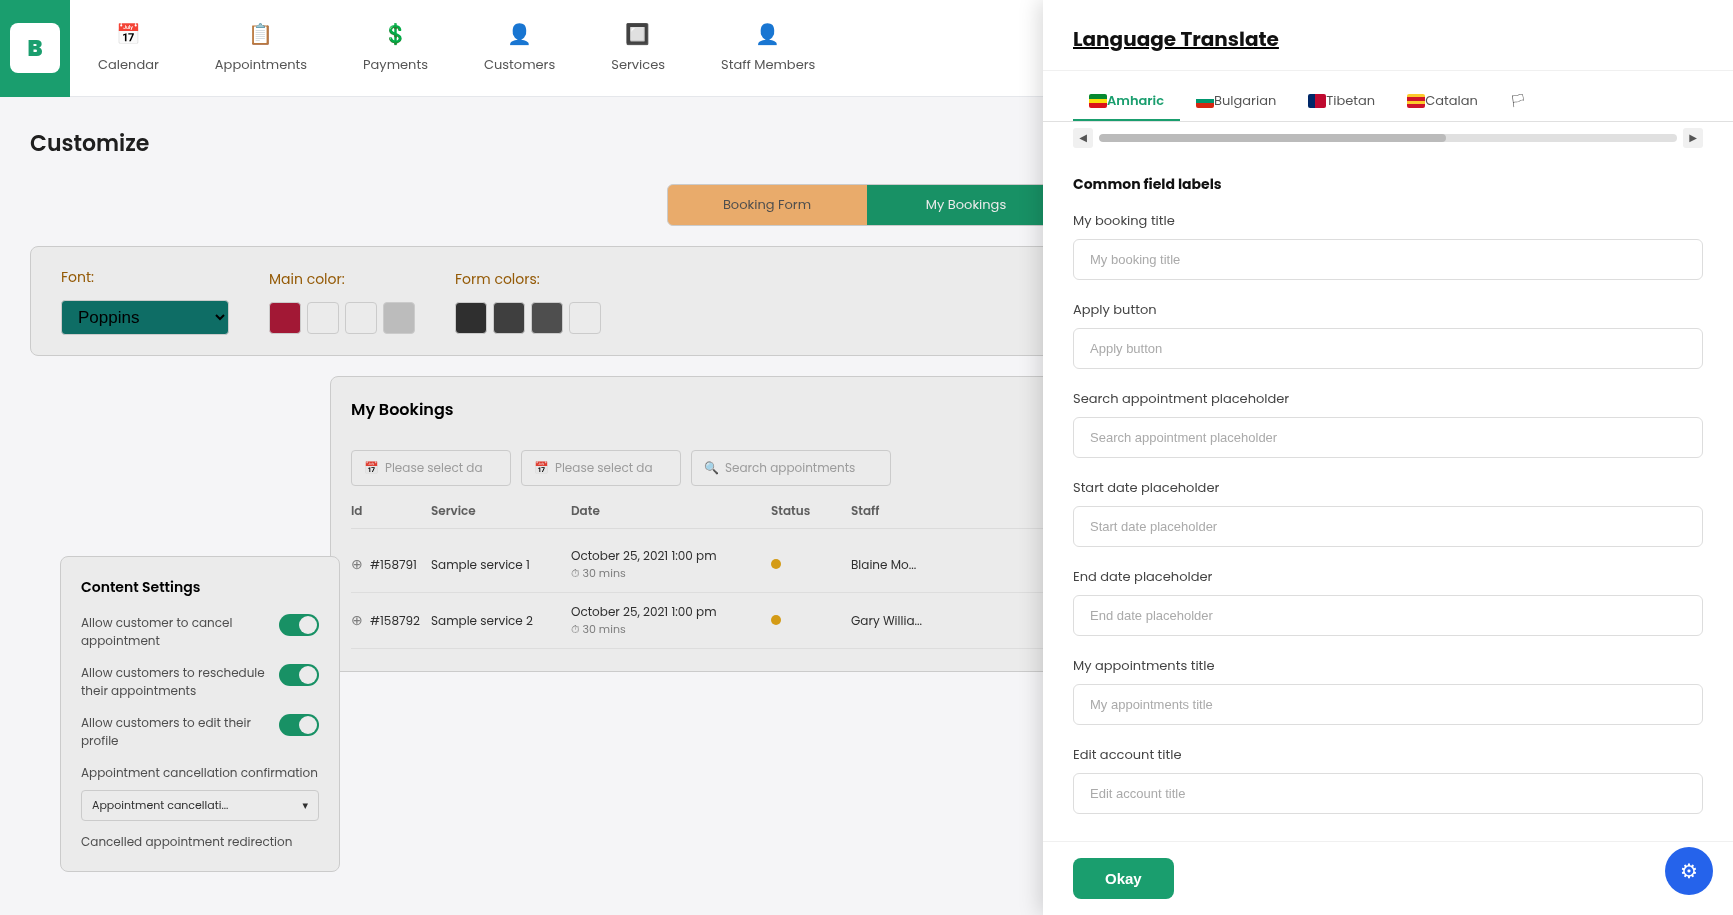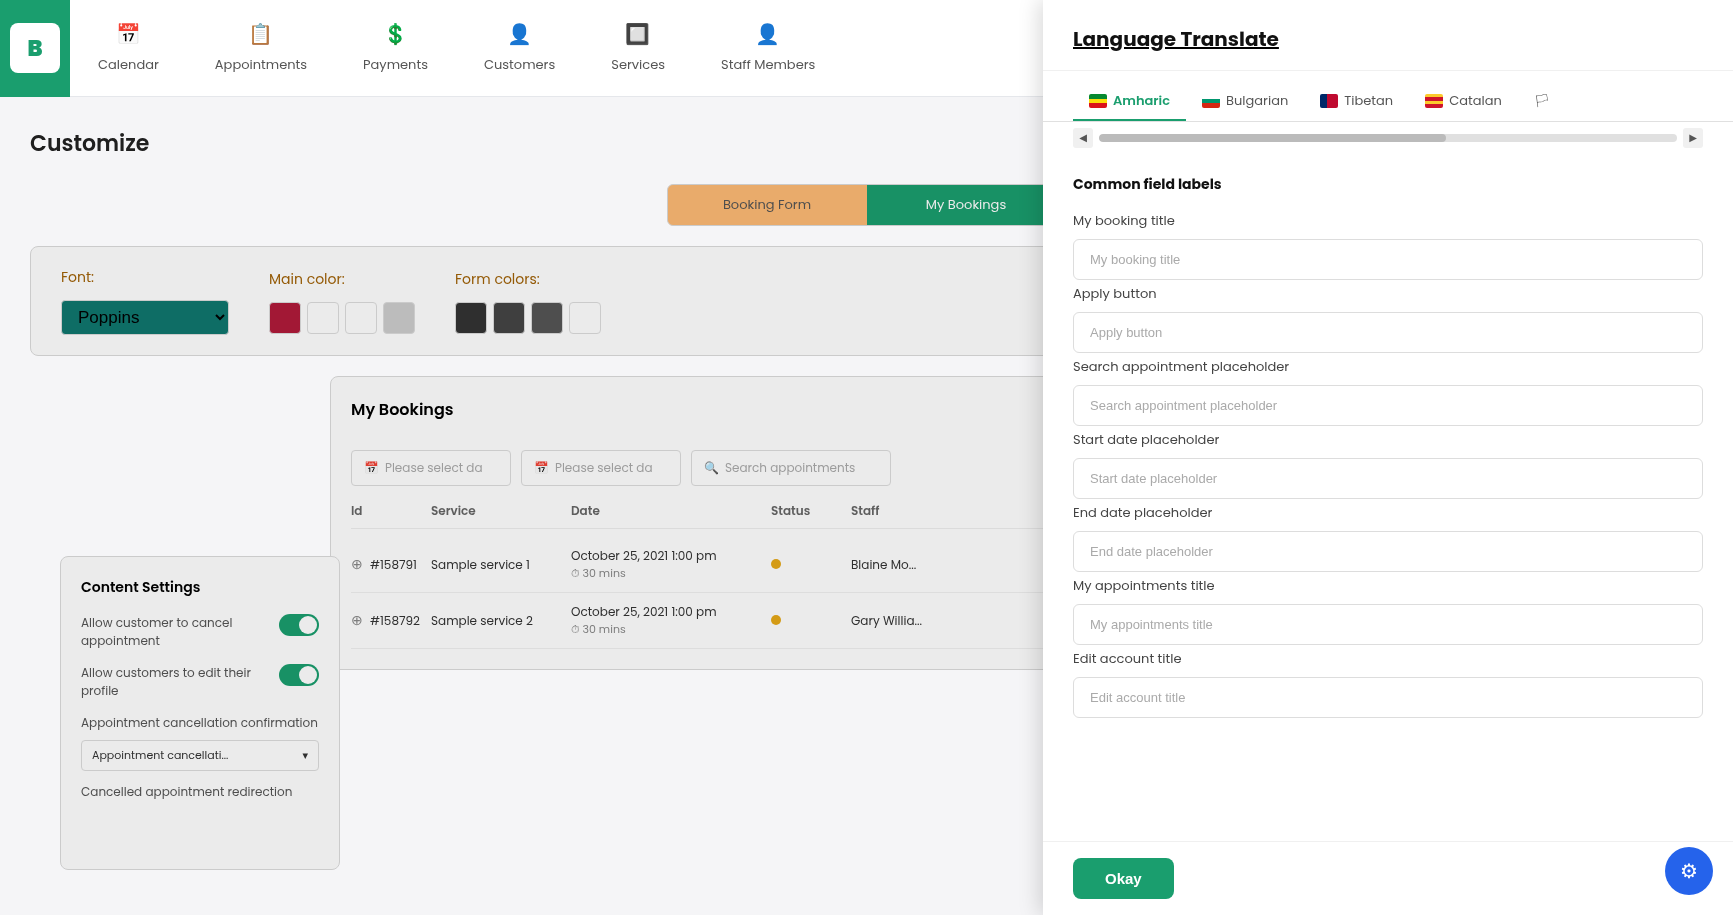--- a/index.html
+++ b/index.html
@@ -146,21 +146,21 @@
     }
 
     
     .lang-tabs {
       display: flex; align-items: center; gap: 0;
       padding: 12px 30px 0;
       border-bottom: 1px solid #e0e0e0;
       flex-shrink: 0; overflow: hidden;
     }
     .lang-tab {
-      display: flex; align-items: center; gap: 6px;
+      display: flex; align-items: center; gap: 0;
       padding: 8px 16px; font-size: 13px; cursor: pointer;
       border-bottom: 2px solid transparent; color: #555;
       white-space: nowrap;
     }
     .lang-tab.active {
       border-bottom: 2px solid #1a9e6e; color: #1a9e6e; font-weight: 600;
     }
     .lang-flag { width: 18px; height: 14px; border-radius: 2px; display: inline-block; }
 
     
@@ -181,21 +181,21 @@
     }
 
     
     .panel-content {
       flex: 1; overflow-y: auto; padding: 20px 30px 80px;
     }
     .section-title {
       font-size: 14px; font-weight: 700; color: #111; margin-bottom: 16px;
     }
     .field-group {
-      margin-bottom: 4px;
+      margin-bottom: 20px;
     }
     .field-label {
       font-size: 13px; color: #444; margin-bottom: 8px;
     }
     .field-input {
       width: 100%; border: 1px solid #ddd; border-radius: 6px;
       padding: 12px 16px; font-size: 13px; color: #333;
       outline: none; background: #fff;
     }
     .field-input::placeholder { color: #aaa; }
@@ -302,20 +302,24 @@
 
     <div style="display:flex; gap:20px; position:relative;">
 
       <div class="content-card" style="position:relative; width:280px; flex-shrink:0;">
         <div class="content-card-title">Content Settings</div>
         <div class="toggle-row">
           <div class="toggle-label">Allow customer to cancel appointment</div>
           <div class="toggle"></div>
         </div>
         <div class="toggle-row">
+          <div class="toggle-label">Allow customers to reschedule their appointments</div>
+          <div class="toggle"></div>
+        </div>
+        <div class="toggle-row">
           <div class="toggle-label">Allow customers to edit their profile</div>
           <div class="toggle"></div>
         </div>
         <div style="margin-bottom:8px;">
           <div class="toggle-label">Appointment cancellation confirmation</div>
         </div>
         <div class="dropdown-small">
           <span>Appointment cancellati...</span>
           <span>▾</span>
         </div>

